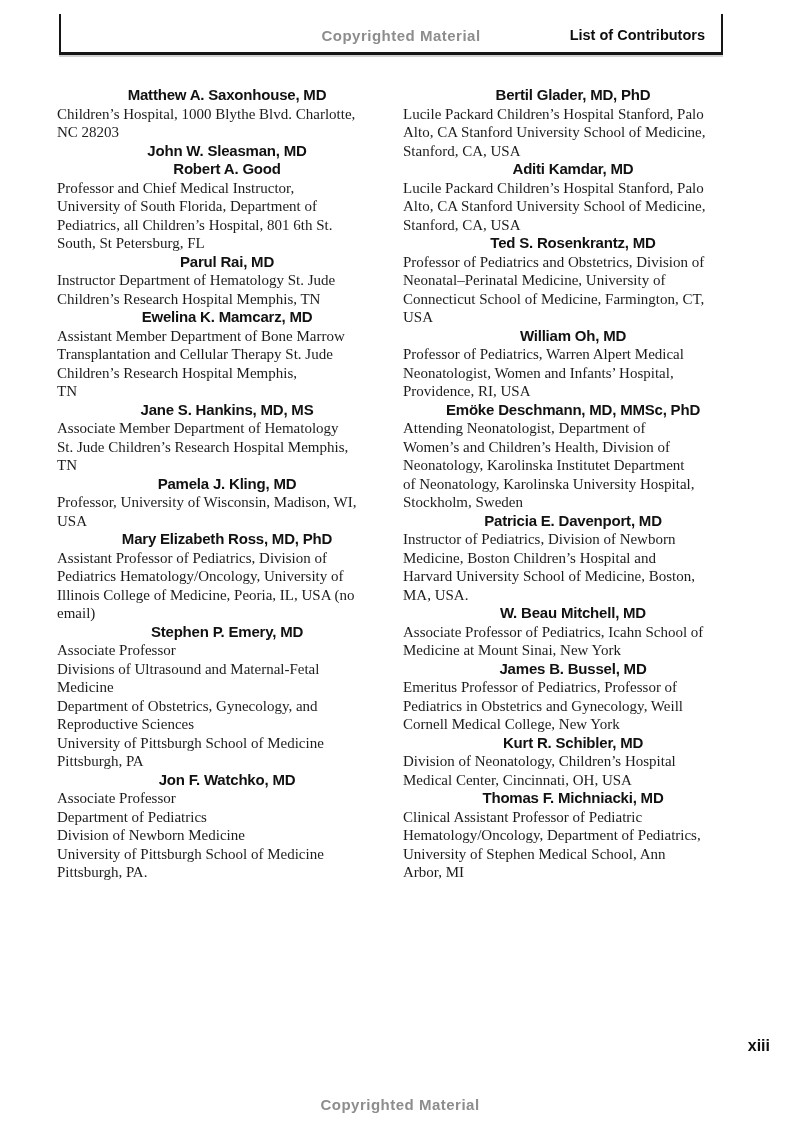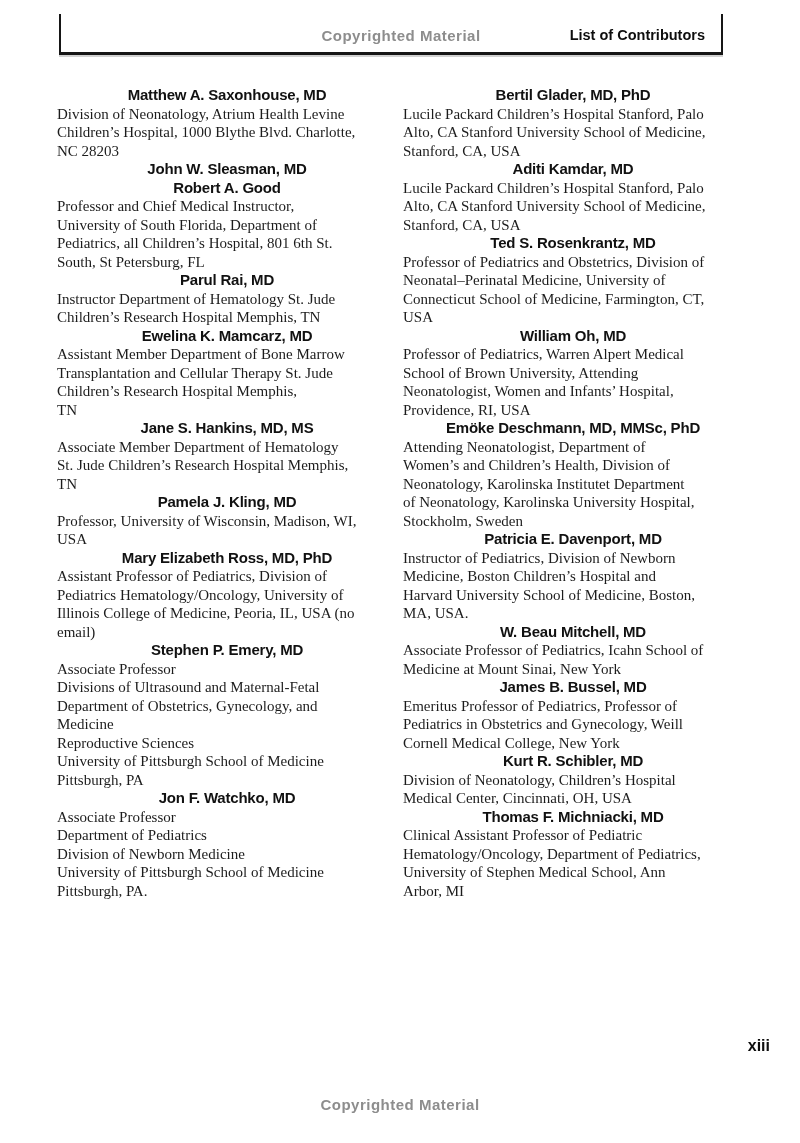--- a/index.html
+++ b/index.html
@@ -102,21 +102,20 @@
 
   <div class="header-frame">
     <div class="header-watermark">Copyrighted Material</div>
     <div class="header-title">List of Contributors</div>
   </div>
 
   <div class="columns">
     <div class="col">
         <div class="entry">
           <div class="name">Matthew A. Saxonhouse, MD</div>
-          <div class="line">Division of Neonatology, Atrium Health Levine</div>
           <div class="line">Children’s Hospital, 1000 Blythe Blvd. Charlotte,</div>
           <div class="line">NC 28203</div>
         </div>
         <div class="entry">
           <div class="name">John W. Sleasman, MD</div>
           <div class="name">Robert A. Good</div>
           <div class="line">Professor and Chief Medical Instructor,</div>
           <div class="line">University of South Florida, Department of</div>
           <div class="line">Pediatrics, all Children’s Hospital, 801 6th St.</div>
           <div class="line">South, St Petersburg, FL</div>
@@ -148,22 +147,22 @@
           <div class="name">Mary Elizabeth Ross, MD, PhD</div>
           <div class="line">Assistant Professor of Pediatrics, Division of</div>
           <div class="line">Pediatrics Hematology/Oncology, University of</div>
           <div class="line">Illinois College of Medicine, Peoria, IL, USA (no</div>
           <div class="line">email)</div>
         </div>
         <div class="entry">
           <div class="name">Stephen P. Emery, MD</div>
           <div class="line">Associate Professor</div>
           <div class="line">Divisions of Ultrasound and Maternal-Fetal</div>
+          <div class="line">Medicine</div>
           <div class="line">Department of Obstetrics, Gynecology, and</div>
-          <div class="line">Medicine</div>
           <div class="line">Reproductive Sciences</div>
           <div class="line">University of Pittsburgh School of Medicine</div>
           <div class="line">Pittsburgh, PA</div>
         </div>
         <div class="entry">
           <div class="name">Jon F. Watchko, MD</div>
           <div class="line">Associate Professor</div>
           <div class="line">Department of Pediatrics</div>
           <div class="line">Division of Newborn Medicine</div>
           <div class="line">University of Pittsburgh School of Medicine</div>
@@ -186,21 +185,20 @@
         <div class="entry">
           <div class="name">Ted S. Rosenkrantz, MD</div>
           <div class="line">Professor of Pediatrics and Obstetrics, Division of</div>
           <div class="line">Neonatal–Perinatal Medicine, University of</div>
           <div class="line">Connecticut School of Medicine, Farmington, CT,</div>
           <div class="line">USA</div>
         </div>
         <div class="entry">
           <div class="name">William Oh, MD</div>
           <div class="line">Professor of Pediatrics, Warren Alpert Medical</div>
-          <div class="line">School of Brown University, Attending</div>
           <div class="line">Neonatologist, Women and Infants’ Hospital,</div>
           <div class="line">Providence, RI, USA</div>
         </div>
         <div class="entry">
           <div class="name">Emöke Deschmann, MD, MMSc, PhD</div>
           <div class="line">Attending Neonatologist, Department of</div>
           <div class="line">Women’s and Children’s Health, Division of</div>
           <div class="line">Neonatology, Karolinska Institutet Department</div>
           <div class="line">of Neonatology, Karolinska University Hospital,</div>
           <div class="line">Stockholm, Sweden</div>

